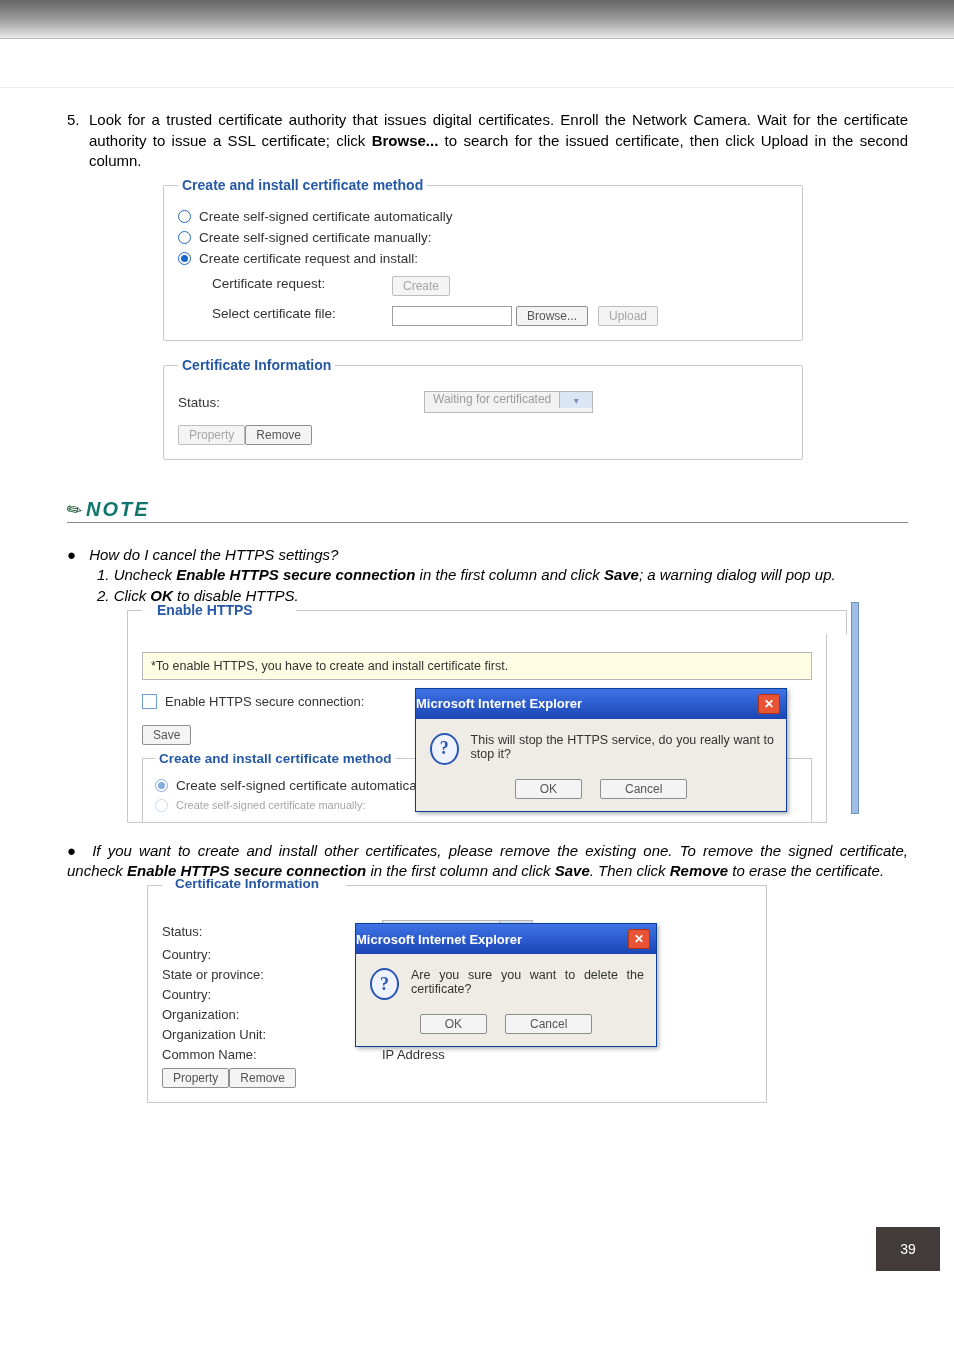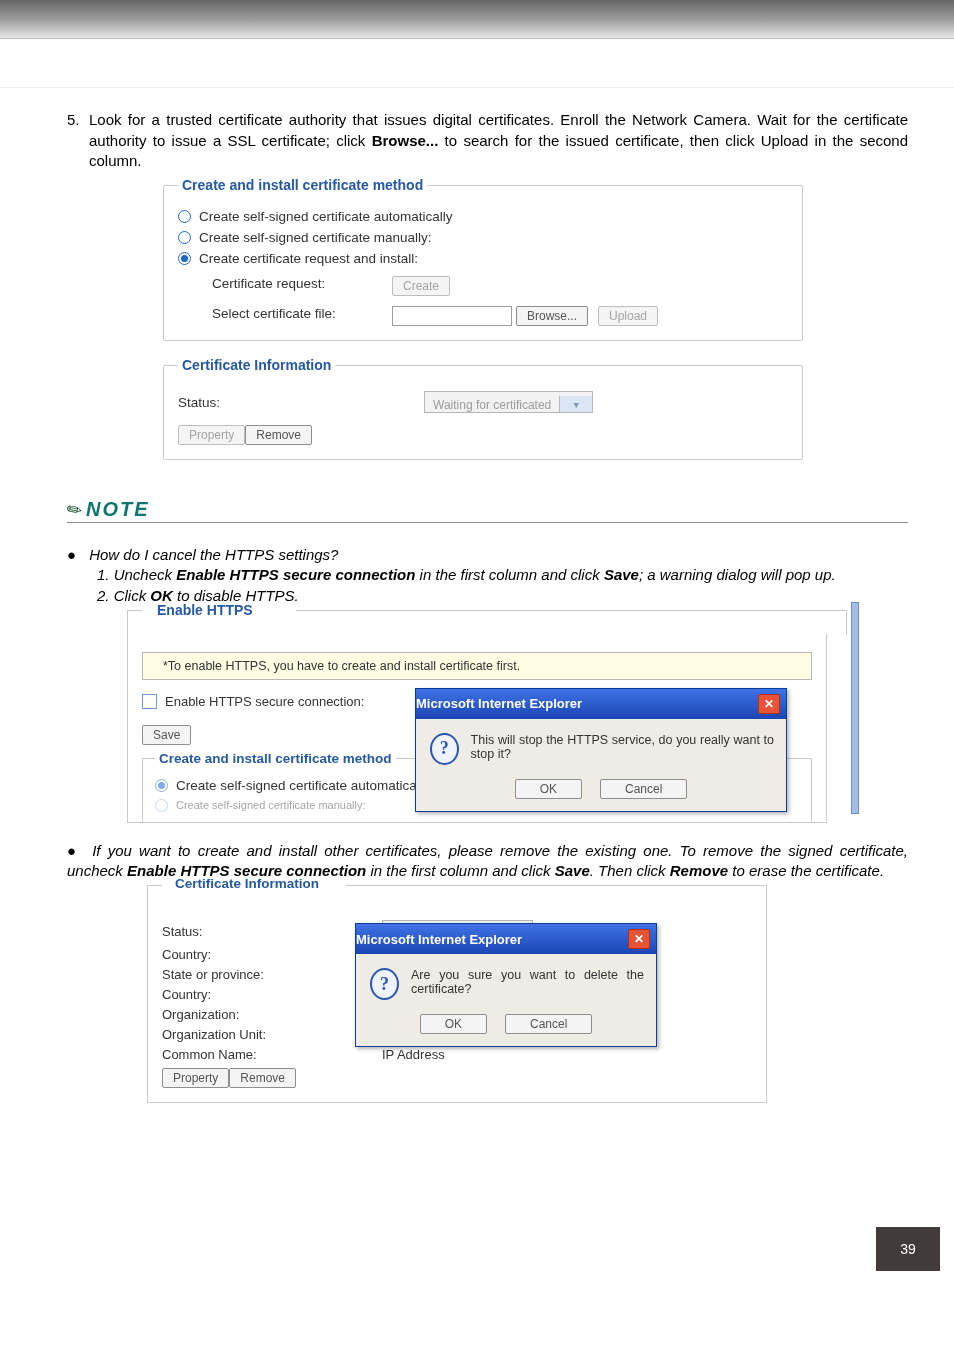--- a/index.html
+++ b/index.html
@@ -17,42 +17,42 @@
 .radio{width:13px;height:13px;border:1px solid #1e67c6;border-radius:50%;box-sizing:border-box;display:inline-flex;align-items:center;justify-content:center}
 .radio.sel::after{content:"";width:7px;height:7px;background:#1e67c6;border-radius:50%}
 .indent{margin-left:34px;display:flex;margin-top:10px;font-size:13.5px;color:#333}
 .indent .lbl{width:180px}
 .btn{background:#f4f4f4;border:1px solid #8e8e8e;font-size:12px;padding:2px 10px;border-radius:2px;color:#555}
 .btn.dis{color:#a6a6a6;border-color:#bdbdbd}
 .txt{height:20px;border:1px solid #9c9c9c;background:#fff;font-size:12px;padding:0 4px;color:#888;box-sizing:border-box}
 .fig1b{margin:16px 0 0 96px;width:640px}
 .status-row{display:flex;align-items:center;margin:8px 0 12px 0;font-size:13.5px;color:#333}
 .status-row .lbl{width:246px}
-.dropdis{display:inline-flex;align-items:flex-end;border:1px solid #b7b7b7;background:#f2f2f2;height:20px}
+.dropdis{display:inline-flex;align-items:flex-start;border:1px solid #b7b7b7;background:#f2f2f2;height:20px}
 .dropdis span{padding:0 8px;font-size:12px;color:#9c9c9c}
 .dropdis .chev{width:16px;height:16px;background:#dbe6f4;border-left:1px solid #b7b7b7;display:flex;align-items:center;justify-content:center;color:#7c92b8;font-size:10px}
 .btnrow{display:flex;gap:0}
 .notehdr{margin-top:36px;border-bottom:1px solid #898989;height:26px;position:relative}
 .notehdr .lab{position:absolute;left:0;top:2px;background:#fff;padding:0 10px 0 0;display:flex;align-items:center;gap:4px}
 .notehdr .pen{font-size:18px;color:#0a4b2a;transform:rotate(-34deg);display:inline-block}
 .notehdr .txtlab{font:italic 700 20px Arial;letter-spacing:2px;color:#0f766e}
 ul.bul{list-style:none;padding:0;margin:22px 0 0 0}
 ul.bul>li{margin:0 0 18px 0;text-align:justify}
 .disc{display:inline-block;width:18px}
 .itq{font-style:italic;line-height:1.35}
 .itq .bi{font-weight:700;font-style:italic}
 .sub{margin-left:30px;display:block}
 .fig2{margin:4px 0 0 60px;width:720px;position:relative}
 .eh-box{border:1px solid #c9c9c9;border-top:none;padding:12px 14px 0 14px;width:700px;position:relative;box-sizing:border-box}
 .eh-cut{height:24px;position:relative}
 .eh-cut::before,.eh-cut::after{content:"";position:absolute;top:0;height:24px;border-top:1px solid #c9c9c9}
 .eh-cut::before{left:0;width:14px;border-left:1px solid #c9c9c9}
 .eh-cut::after{right:0;width:550px;border-right:1px solid #c9c9c9}
 .eh-legend{position:absolute;top:-8px;left:24px;background:#fff;padding:0 6px;color:#2659a5;font-weight:700;font-size:14px}
-.infobar{background:#fffde3;border:1px solid #b8b8b8;padding:6px 20px;font-size:12.5px;color:#333;margin:6px 0 14px 0}
+.infobar{background:#fffde3;border:1px solid #b8b8b8;padding:6px 8px;font-size:12.5px;color:#333;margin:6px 0 14px 0}
 .chk{display:flex;align-items:center;gap:8px;font-size:13px;color:#333;margin-bottom:16px}
 .chk .box{width:13px;height:13px;border:1px solid #6f9bd6;background:#fff}
 .fig2 .method{margin-top:6px}
 fieldset.inner-gb{border:1px solid #c9c9c9;margin:0;padding:6px 12px 4px 12px}
 fieldset.inner-gb>legend{color:#2659a5;font-weight:700;font-size:13.5px;padding:0 4px}
 .radio.dis{opacity:.55}
 .dialog{position:absolute;border:1px solid #0a3f99;background:#efece5;width:360px;box-shadow:2px 2px 4px rgba(0,0,0,.3)}
 .dialog .titlebar{background:linear-gradient(to bottom,#3f73e6,#1b45b5);color:#fff;font:700 13px Tahoma,Arial;padding:5px 6px 5px 0;display:flex;align-items:center;justify-content:space-between}
 .dialog .closebtn{width:20px;height:18px;background:#e85335;border:1px solid #b03213;display:flex;align-items:center;justify-content:center;color:#fff;font:700 12px Arial;border-radius:2px}
 .dialog .body{padding:14px 12px 8px 14px;display:flex;gap:12px;font-size:12.5px;color:#333}

